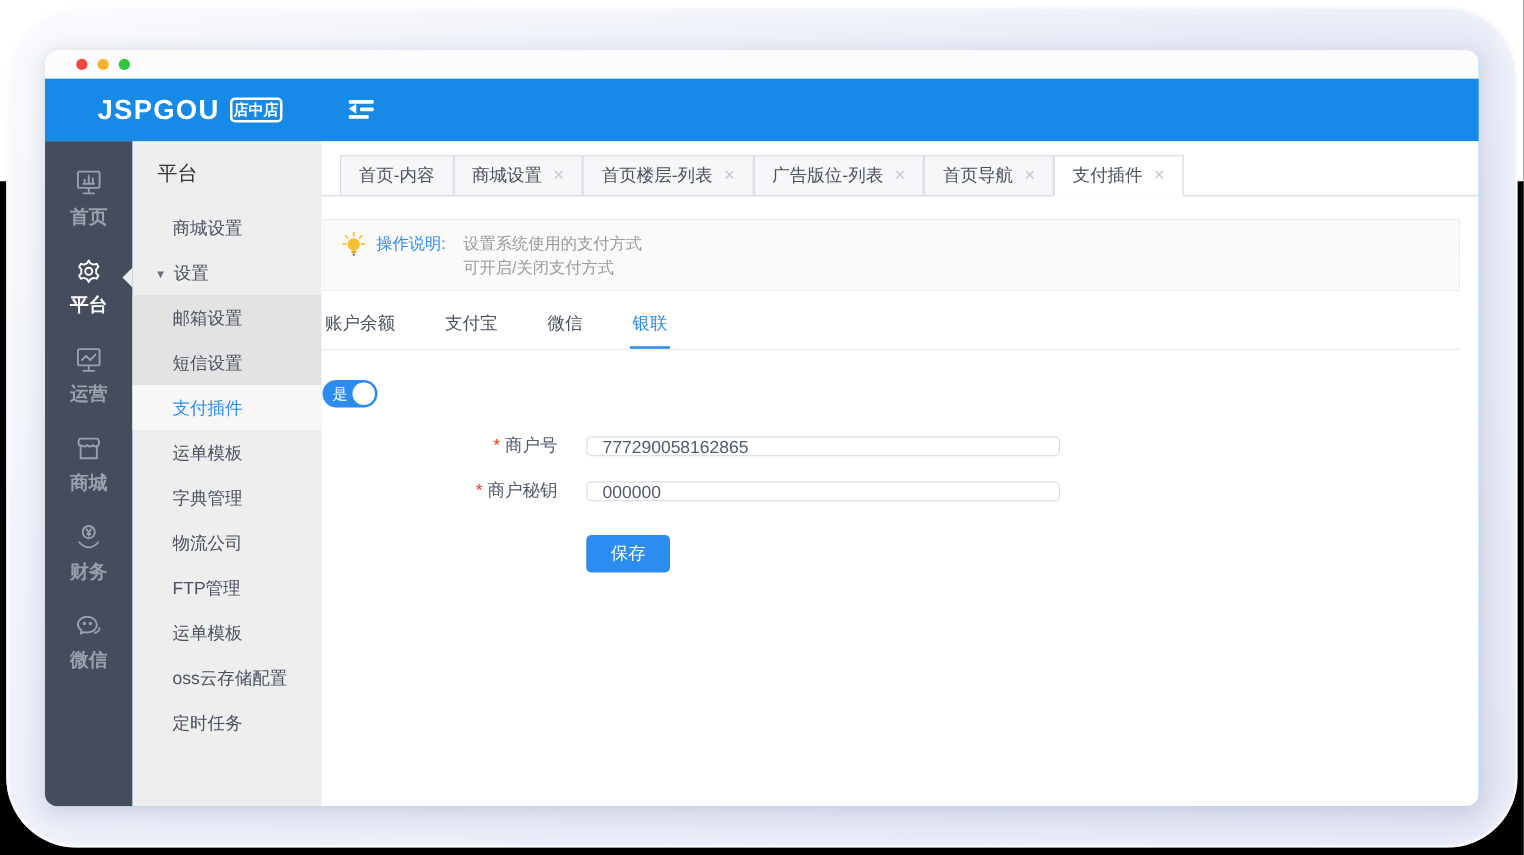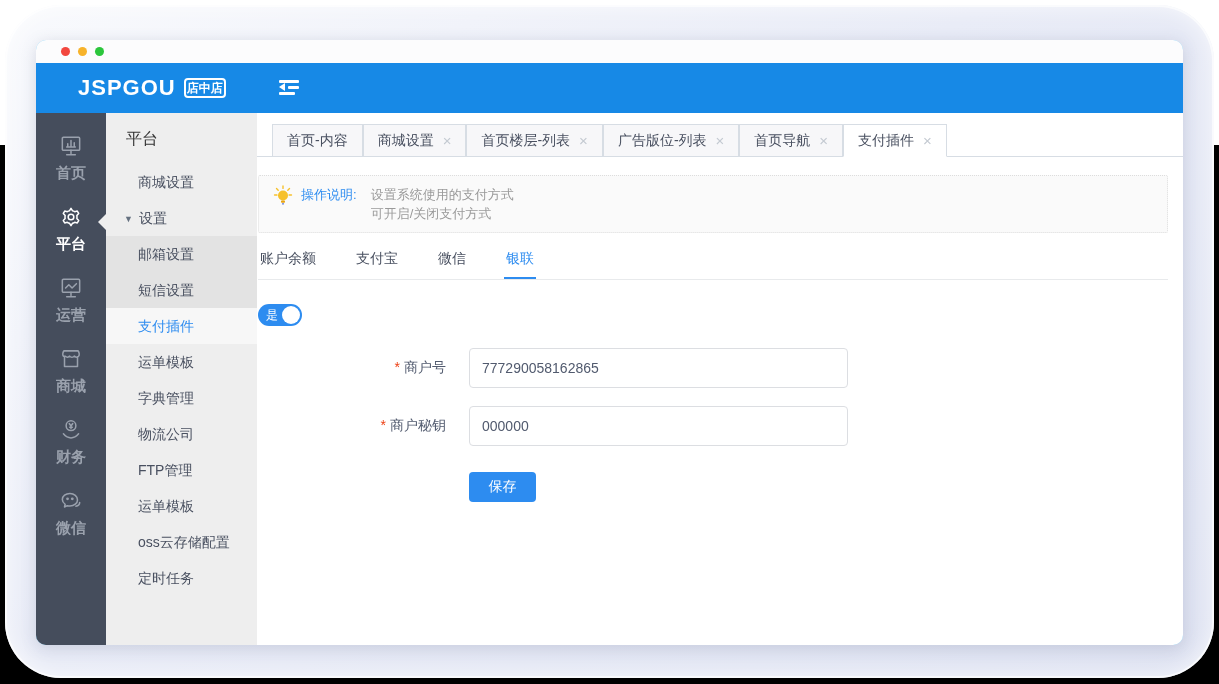--- a/index.html
+++ b/index.html
@@ -81,21 +81,21 @@
   .subtab { font-size:14px; color:#495060; padding:9px 2px; margin-right:36px; cursor:pointer; border-bottom:2px solid transparent; }
   .subtab.active { color:#2d8cf0; border-bottom-color:#2d8cf0; }
 
   .form { margin-top:24px; }
   .form-row { display:flex; align-items:center; margin-bottom:18px; }
   .form-label { width:188px; text-align:right; font-size:14px; color:#515a6e; margin-right:23px; flex:none; }
   .req { color:#ed4014; margin-right:4px; font-size:14px; }
   .switch { width:44px; height:22px; border-radius:11px; background:#2d8cf0; position:relative; cursor:pointer; flex:none; }
   .switch .sw-text { position:absolute; left:8px; top:0; line-height:22px; font-size:12px; color:#fff; }
   .switch .knob { position:absolute; right:2px; top:2px; width:18px; height:18px; border-radius:50%; background:#fff; }
-  .text-input { width:379px; height:40px; border:1px solid #dcdee2; border-radius:4px; padding:0 12px; font-size:14px; color:#515a6e;
+  .text-input { width:379px; height:16px; border:1px solid #dcdee2; border-radius:4px; padding:0 12px; font-size:14px; color:#515a6e;
     font-family:"Liberation Sans","DejaVu Sans",sans-serif; outline:none; background:#fff; }
   .save-btn { margin-left:211px; width:67px; height:30px; background:#2d8cf0; color:#fff; border:none; border-radius:4px; font-size:14px; cursor:pointer;
     font-family:"Liberation Sans","DejaVu Sans",sans-serif; }
 </style>
 </head>
 <body>
 
 <div class="page-top-white"></div>
 <div class="bezel"></div>
 

